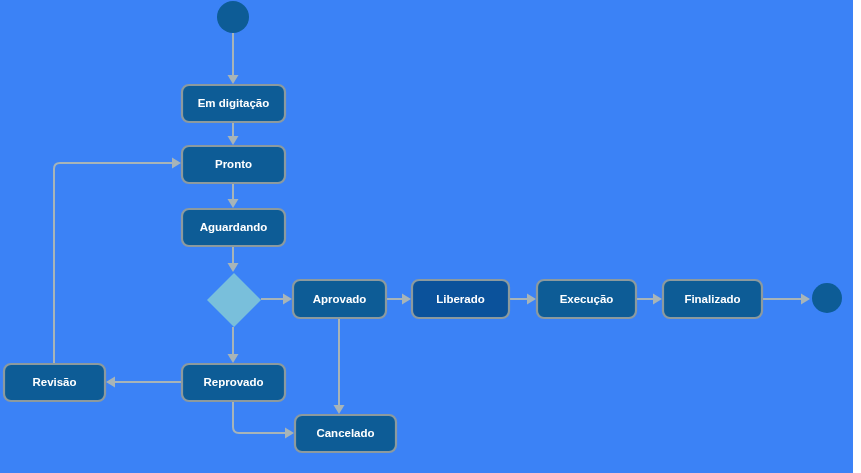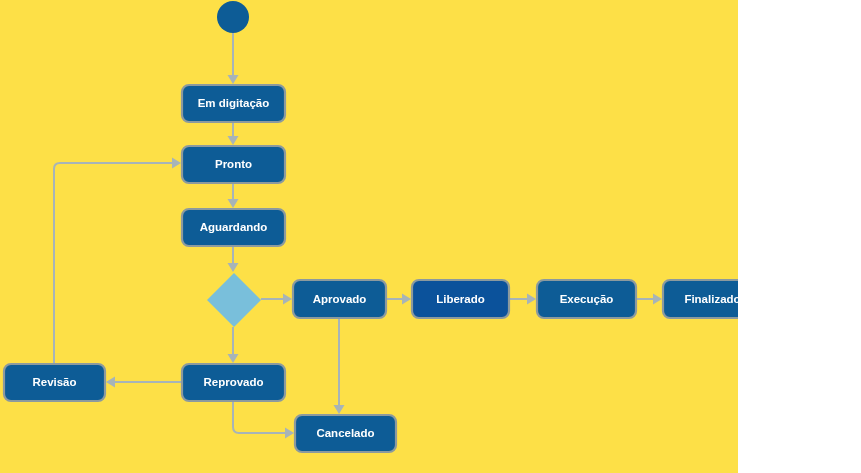--- a/index.html
+++ b/index.html
@@ -2,23 +2,23 @@
 <html><head>
 <meta charset="utf-8">
 <style>
   html, body {
     margin: 0;
     padding: 0;
     background: #ffffff;
   }
   #diagram-root {
     position: relative;
-    width: 738px;
+    width: 853px;
     height: 473px;
-    background: #fde047;
+    background: #3b82f6;
     font-family: "Liberation Sans", sans-serif;
     overflow: hidden;
   }
   svg#flow-svg {
     position: absolute;
     top: 0; left: 0;
     width: 861px;
     height: 473px;
     display: block;
   }

